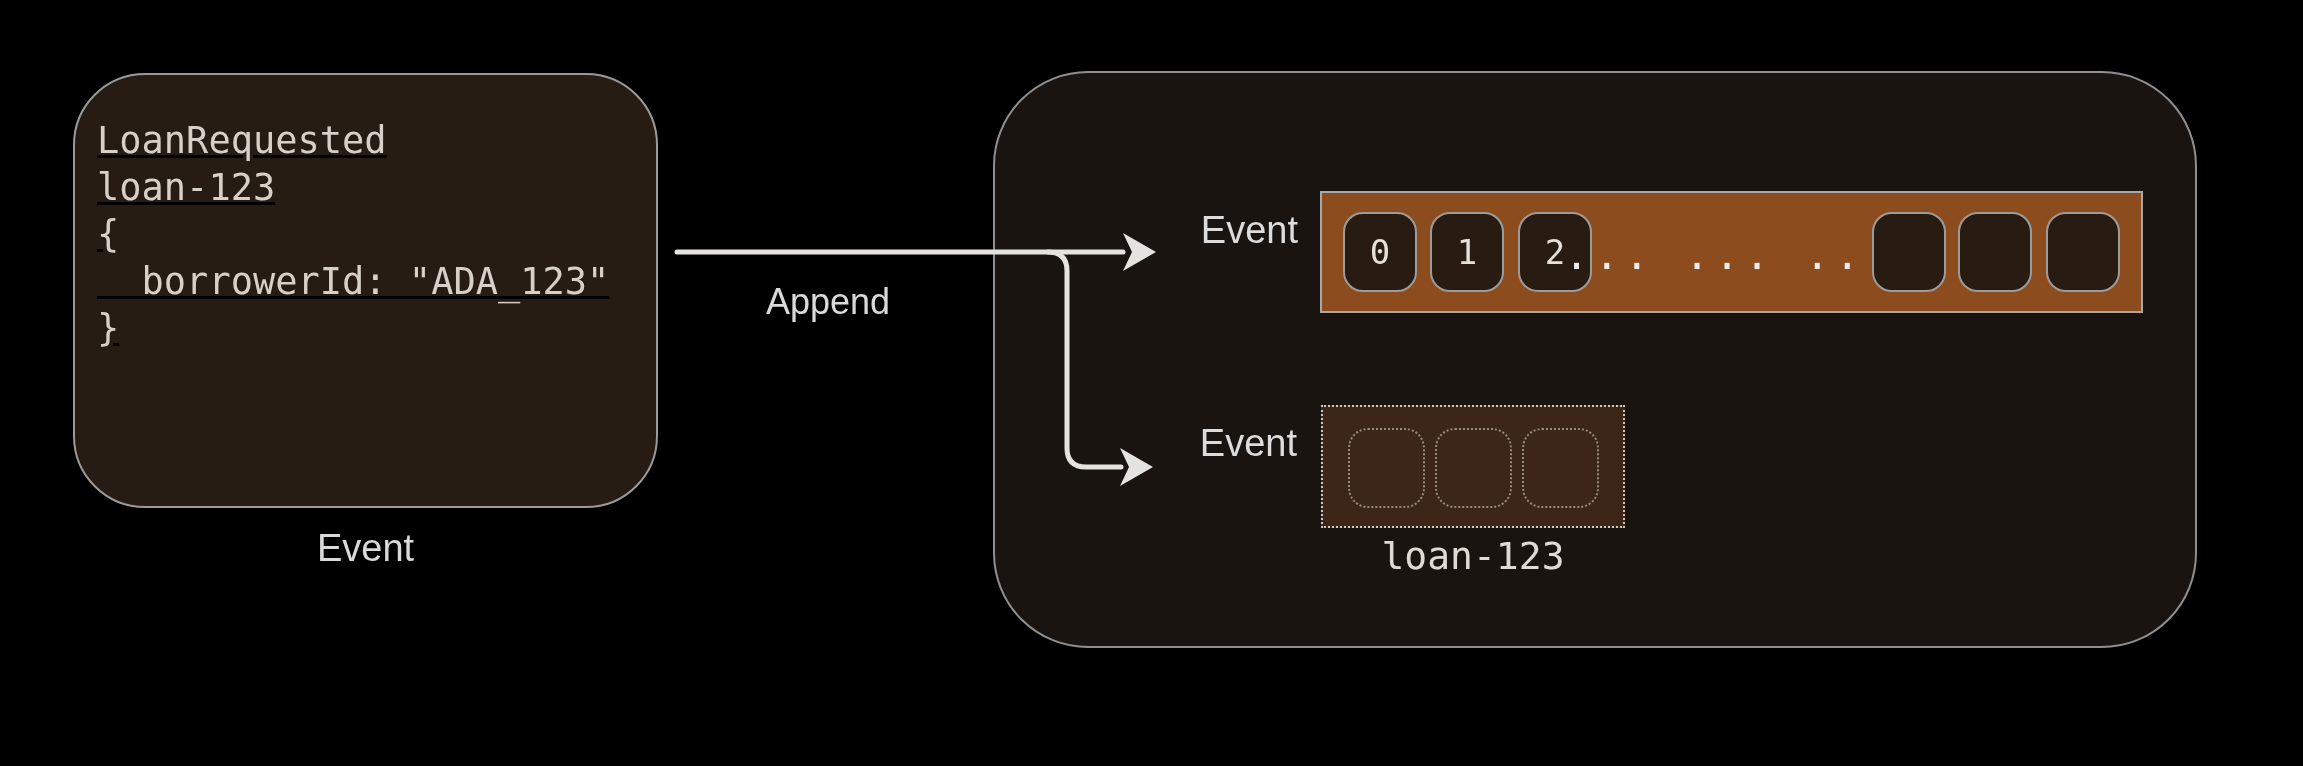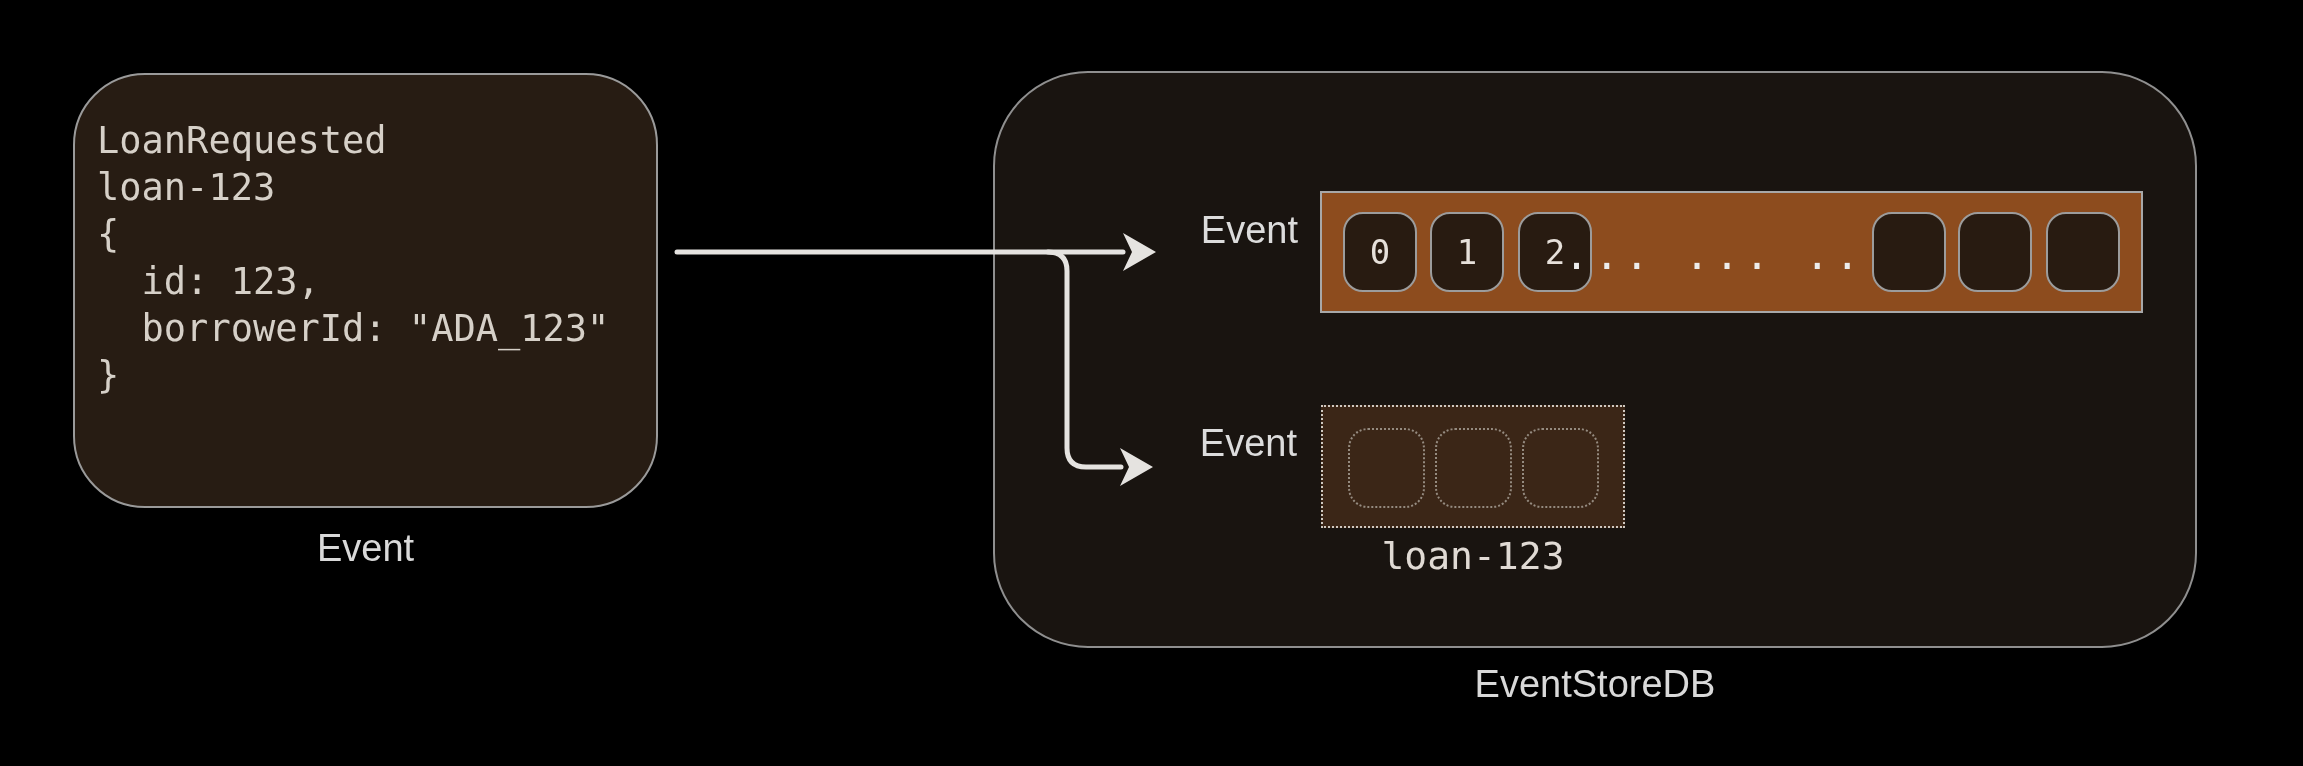--- a/index.html
+++ b/index.html
@@ -4,21 +4,21 @@
 <style>
   html,body{margin:0;padding:0;background:#000;}
   #stage{
     position:relative;width:2303px;height:766px;background:#000000;
     overflow:hidden;font-family:"Liberation Sans",sans-serif;
   }
   
   .event-card{
     position:absolute;left:73px;top:73px;width:585px;height:435px;
     box-sizing:border-box;background:#271c13;border:2px solid #9a9a9a;
-    border-radius:72px;padding:42px 22px 0 22px;
+    border-radius:72px;padding:42px 22px 0 22px;text-decoration:underline;
   }
   .code{
     font-family:"DejaVu Sans Mono",monospace;font-size:37px;line-height:47px;
     color:#d6d0c8;white-space:pre;
   }
   .caption{
     position:absolute;text-align:center;color:#d9d9d9;font-size:38px;
   }
   .event-caption{left:73px;top:527px;width:585px;}
   
@@ -75,28 +75,26 @@
 </style>
 </head>
 <body>
 
 <div id="stage">
 
   <div class="event-card">
     <div class="code">LoanRequested</div>
     <div class="code">loan-123</div>
     <div class="code">{</div>
-    <div class="code">  id: 123,</div>
     <div class="code">  borrowerId: "ADA_123"</div>
     <div class="code">}</div>
   </div>
   <div class="caption event-caption">Event</div>
 
   <div class="store"></div>
-  <div class="caption store-caption">EventStoreDB</div>
 
   <div class="side-label log-label">
     <div>Event</div>
   </div>
   <div class="log-track">
     <div class="cell c0">0</div>
     <div class="cell c1">1</div>
     <div class="cell c2">2</div>
     <div class="log-dots">... ... ...</div>
     <div class="cell e0"></div>
@@ -118,14 +116,15 @@
     <g stroke="#e5e3e0" stroke-width="5" fill="none" stroke-linecap="round">
       <path d="M677 252 H1123"></path>
       <path d="M1048 252 Q1067 252 1067 271 L1067 448 Q1067 467 1086 467 L1121 467"></path>
     </g>
     <g fill="#e5e3e0" stroke="none">
       <polygon points="1156,252 1123,233 1132,252 1123,271"></polygon>
       <polygon points="1153,467 1120,448 1129,467 1120,486"></polygon>
     </g>
   </svg>
 
+  <div class="append-label">Append</div>
 
 </div>
 
 </body></html>

